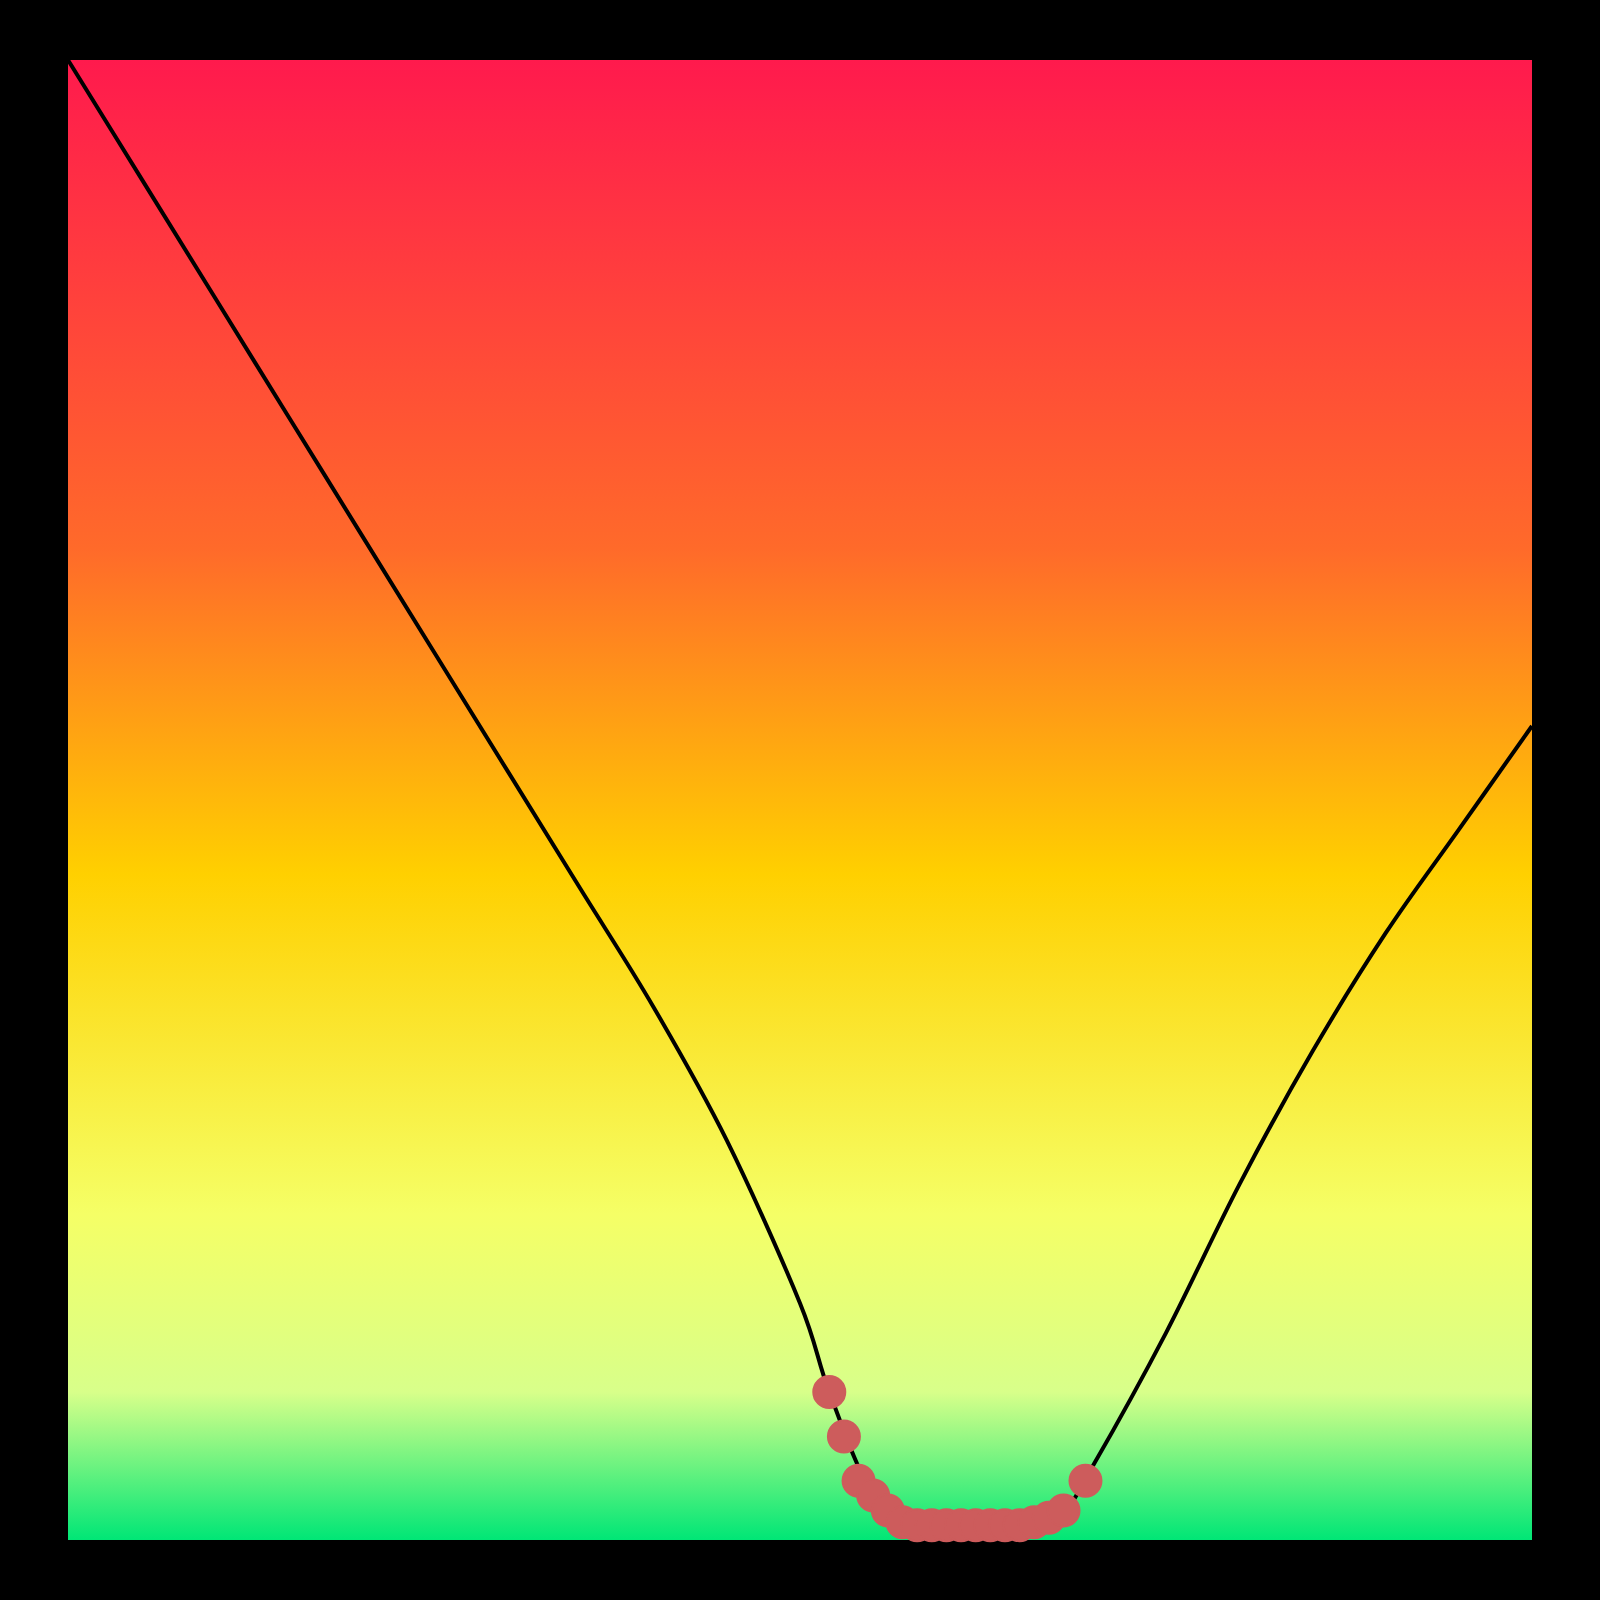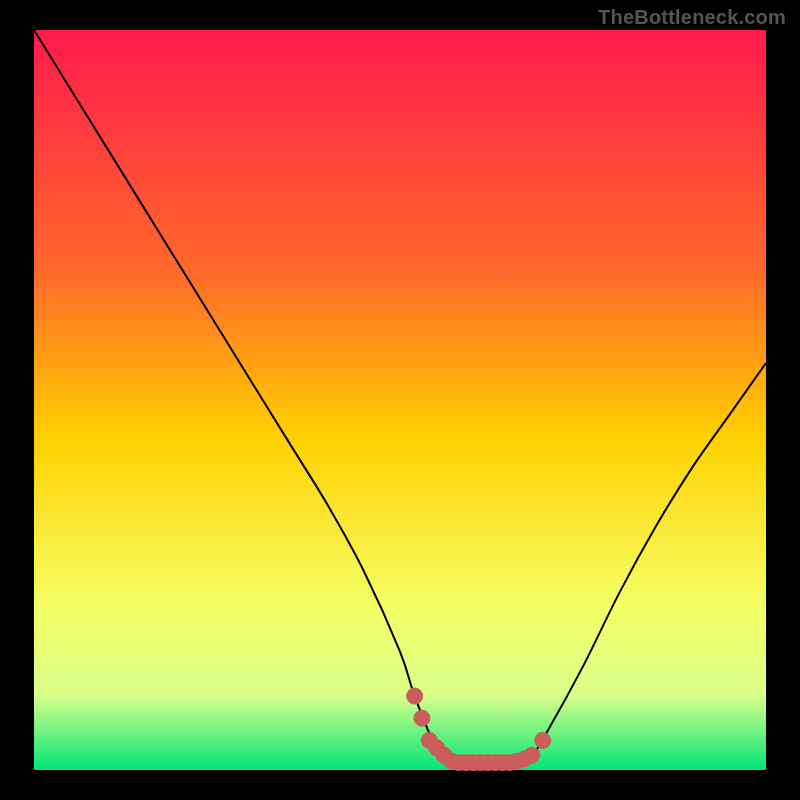--- a/index.html
+++ b/index.html
@@ -28,21 +28,20 @@
     z-index: 5;
   }
   svg {
     display: block;
   }
 </style>
 </head>
 <body>
 
 <div class="frame">
-  <div class="watermark">TheBottleneck.com</div>
 
   <svg id="chart-svg" width="800" height="800" viewBox="0 0 800 800">
     <defs>
       <linearGradient id="bg-grad" x1="0" y1="0" x2="0" y2="1">
         <stop id="g0" offset="0%" stop-color="#ff1a4d"></stop>
         <stop id="g1" offset="33%" stop-color="#ff6a2a"></stop>
         <stop id="g2" offset="55%" stop-color="#ffd000"></stop>
         <stop id="g3" offset="78%" stop-color="#f5ff66"></stop>
         <stop id="g4" offset="90%" stop-color="#d8ff8a"></stop>
         <stop id="g5" offset="100%" stop-color="#00e676"></stop>

